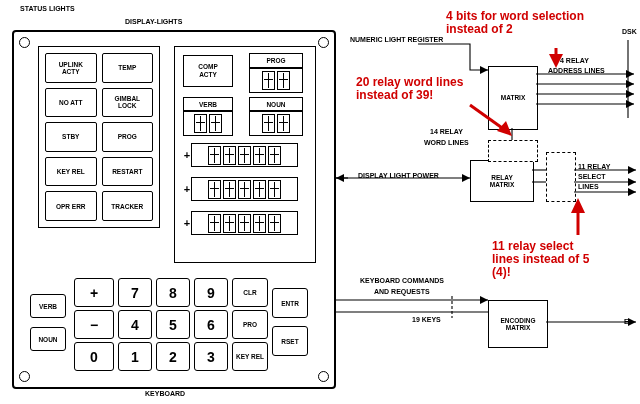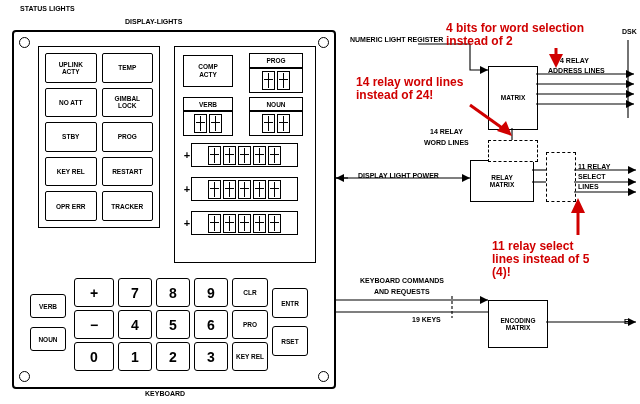--- a/index.html
+++ b/index.html
@@ -311,28 +311,28 @@
       <path d="M470 105 L505 130"></path>
       <path d="M578 235 L578 205"></path>
     </g>
     <g fill="#d00000">
       <polygon points="556,68 549,54 563,54"></polygon>
       <polygon points="512,136 497,131 506,121"></polygon>
       <polygon points="578,198 571,213 585,213"></polygon>
     </g>
   </svg>
 
-  <div class="abs red" style="left:446px;top:22px;width:190px;">
+  <div class="abs red" style="left:446px;top:10px;width:190px;">
     <div>4 bits for word selection</div>
     <div>instead of 2</div>
   </div>
 
   <div class="abs red" style="left:356px;top:76px;width:190px;">
-    <div>14 relay word lines</div>
-    <div>instead of 24!</div>
+    <div>20 relay word lines</div>
+    <div>instead of 39!</div>
   </div>
 
   <div class="abs red" style="left:492px;top:240px;width:150px;">
     <div>11 relay select</div>
     <div>lines instead of 5</div>
     <div>(4)!</div>
   </div>
 
 </div>
 

